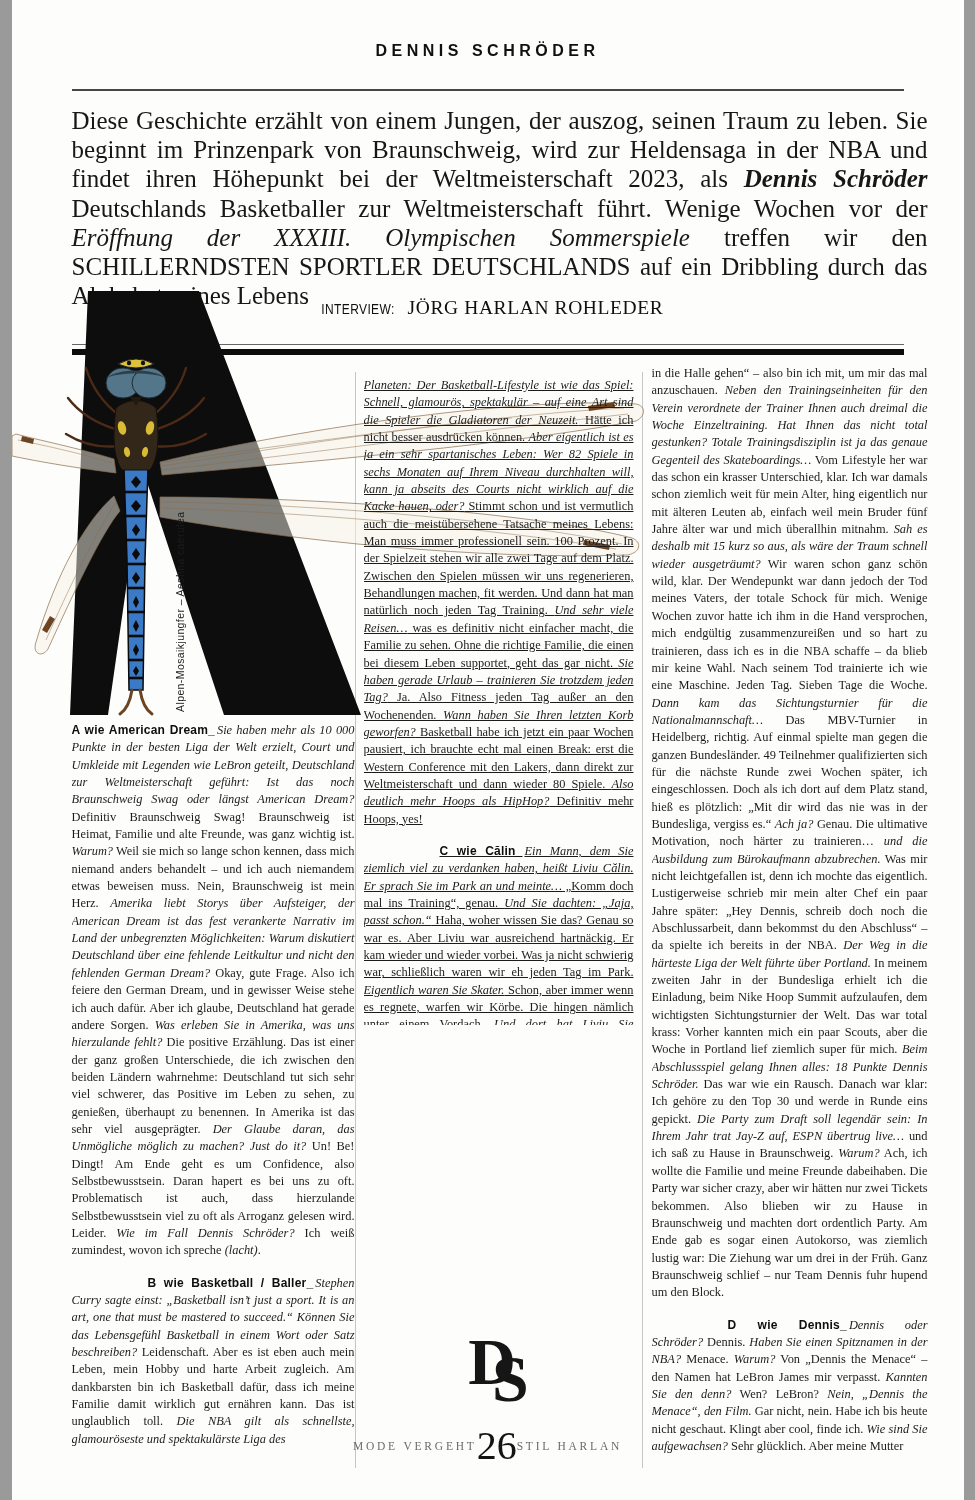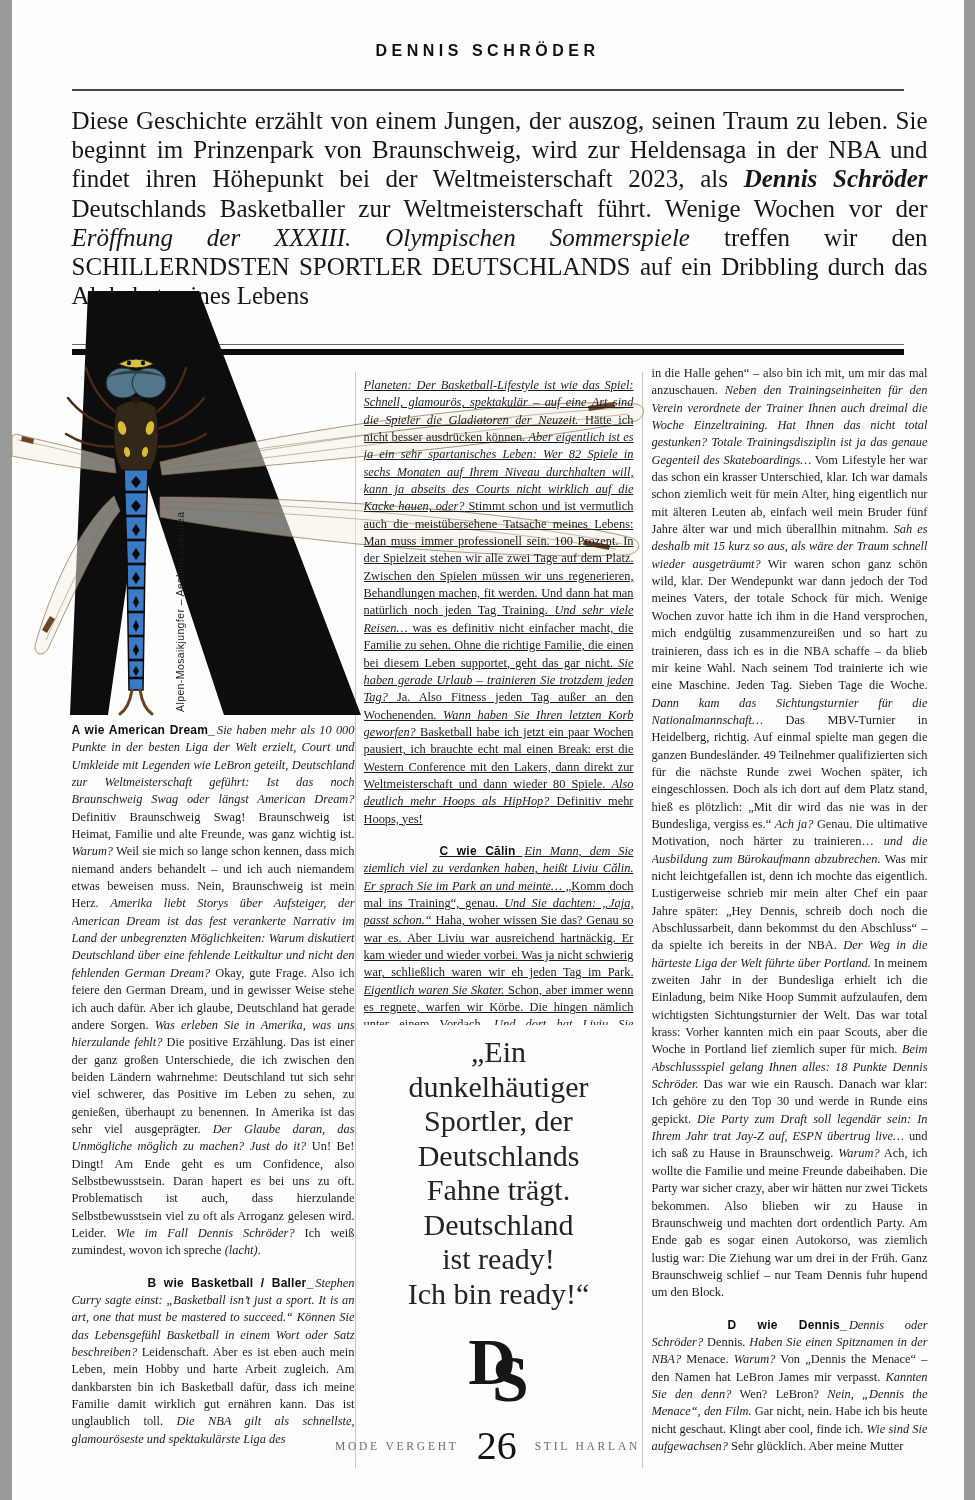--- a/index.html
+++ b/index.html
@@ -43,34 +43,38 @@
         letter-spacing:.2px;margin-right:2px;color:#0e0e0e;}
 
   .pullquote{position:absolute;top:658px;left:0;width:100%;text-align:center;
         font-size:30px;line-height:34.5px;color:#242424;}
 
   .monogram{position:absolute;top:955px;left:0;width:100%;text-align:center;line-height:60px;}
   .mono{font-family:"Liberation Serif",serif;font-weight:700;color:#161616;font-size:66px;}
   .mono-s{position:relative;margin-left:-24px;top:17px;}
 
   .footer{position:absolute;top:1426px;left:0;width:100%;display:flex;align-items:center;
-        justify-content:center;gap:18px;}
+        justify-content:center;}
   .footer-side{font-size:11.5px;letter-spacing:2.8px;color:#6b6b6b;}
   .footer-page{font-size:40px;line-height:40px;color:#141414;text-align:center;}
 </style>
 </head>
 <body>
 
 <div class="page">
 
   <div class="masthead">DENNIS SCHRÖDER</div>
   <div class="rule-top"></div>
 
   <div class="intro"><span>Diese Geschichte erzählt von einem Jungen, der auszog, seinen Traum zu leben. Sie beginnt im Prinzenpark von Braunschweig, wird zur Heldensaga in der NBA und findet ihren Höhepunkt bei der Weltmeisterschaft 2023, als </span><span class="bi">Dennis Schröder</span><span> Deutschlands Basketballer zur Weltmeisterschaft führt. Wenige Wochen vor der </span><span class="it">Eröffnung der XXXIII. Olympischen Sommerspiele</span><span> treffen wir den SCHILLERNDSTEN SPORTLER DEUTSCHLANDS auf ein Dribbling durch das Alphabet seines Lebens</span></div>
 
+  <div class="byline">
+    <span class="byline-label">INTERVIEW:</span>
+    <span class="byline-name">JÖRG HARLAN ROHLEDER</span>
+  </div>
 
   <div class="rule-thin"></div>
   <div class="rule-thick"></div>
 
   <div class="vrule" id="vrule1"></div>
   <div class="vrule" id="vrule2"></div>
 
   <svg class="art" width="975" height="820" viewBox="0 0 975 820">
     <defs>
       <clipPath id="ablack" clipPathUnits="userSpaceOnUse">
@@ -166,21 +170,20 @@
   <div class="col" id="col1">
       <div class="block"><span class="sect-h">A wie American Dream_</span><span class="it">Sie haben mehr als 10 000 Punkte in der besten Liga der Welt erzielt, Court und Umkleide mit Legenden wie LeBron geteilt, Deutschland zur Weltmeisterschaft geführt: Ist das noch Braunschweig Swag oder längst American Dream?</span><span> Definitiv Braunschweig Swag! Braunschweig ist Heimat, Familie und alte Freunde, was ganz wichtig ist. </span><span class="it">Warum?</span><span> Weil sie mich so lange schon kennen, dass mich niemand anders behandelt – und ich auch niemandem etwas beweisen muss. Nein, Braunschweig ist mein Herz. </span><span class="it">Amerika liebt Storys über Aufsteiger, der American Dream ist das fest verankerte Narrativ im Land der unbegrenzten Möglichkeiten: Warum diskutiert Deutschland über eine fehlende Leitkultur und nicht den fehlenden German Dream?</span><span> Okay, gute Frage. Also ich feiere den German Dream, und in gewisser Weise stehe ich auch dafür. Aber ich glaube, Deutschland hat gerade andere Sorgen. </span><span class="it">Was erleben Sie in Amerika, was uns hierzulande fehlt?</span><span> Die positive Erzählung. Das ist einer der ganz großen Unterschiede, die ich zwischen den beiden Ländern wahrnehme: Deutschland tut sich sehr viel schwerer, das Positive im Leben zu sehen, zu genießen, überhaupt zu benennen. In Amerika ist das sehr viel ausgeprägter. </span><span class="it">Der Glaube daran, das Unmögliche möglich zu machen? Just do it?</span><span> Un! Be! Dingt! Am Ende geht es um Confidence, also Selbstbewusstsein. Daran hapert es bei uns zu oft. Problematisch ist auch, dass hierzulande Selbstbewusstsein viel zu oft als Arroganz gelesen wird. Leider. </span><span class="it">Wie im Fall Dennis Schröder?</span><span> Ich weiß zumindest, wovon ich spreche </span><span class="it">(lacht)</span><span>.</span></div>
       <div class="block indent"><span class="sect-h">B wie Basketball / Baller_</span><span class="it">Stephen Curry sagte einst: „Basketball isn’t just a sport. It is an art, one that must be mastered to succeed.“ Können Sie das Lebensgefühl Basketball in einem Wort oder Satz beschreiben?</span><span> Leidenschaft. Aber es ist eben auch mein Leben, mein Hobby und harte Arbeit zugleich. Am dankbarsten bin ich Basketball dafür, dass ich meine Familie damit wirklich gut ernähren kann. Das ist unglaublich toll. </span><span class="it">Die NBA gilt als schnellste, glamouröseste und spektakulärste Liga des</span></div>
     </div>
 
   <div class="col" id="col2">
     <div id="col2-flow">
         <div class="block"><span class="it">Planeten: Der Basketball-Lifestyle ist wie das Spiel: Schnell, glamourös, spektakulär – auf eine Art sind die Spieler die Gladiatoren der Neuzeit.</span><span> Hätte ich nicht besser ausdrücken können. </span><span class="it">Aber eigentlich ist es ja ein sehr spartanisches Leben: Wer 82 Spiele in sechs Monaten auf Ihrem Niveau durchhalten will, kann ja abseits des Courts nicht wirklich auf die Kacke hauen, oder?</span><span> Stimmt schon und ist vermutlich auch die meistübersehene Tatsache meines Lebens: Man muss immer professionell sein. 100 Prozent. In der Spielzeit stehen wir alle zwei Tage auf dem Platz. Zwischen den Spielen müssen wir uns regenerieren, Behandlungen machen, fit werden. Und dann hat man natürlich noch jeden Tag Training. </span><span class="it">Und sehr viele Reisen…</span><span> was es definitiv nicht einfacher macht, die Familie zu sehen. Ohne die richtige Familie, die einen bei diesem Leben supportet, geht das gar nicht. </span><span class="it">Sie haben gerade Urlaub – trainieren Sie trotzdem jeden Tag?</span><span> Ja. Also Fitness jeden Tag außer an den Wochenenden. </span><span class="it">Wann haben Sie Ihren letzten Korb geworfen?</span><span> Basketball habe ich jetzt ein paar Wochen pausiert, ich brauchte echt mal einen Break: erst die Western Conference mit den Lakers, dann direkt zur Weltmeisterschaft und dann wieder 80 Spiele. </span><span class="it">Also deutlich mehr Hoops als HipHop?</span><span> Definitiv mehr Hoops, yes!</span></div>
         <div class="block indent"><span class="sect-h">C wie Călin_</span><span class="it">Ein Mann, dem Sie ziemlich viel zu verdanken haben, heißt Liviu Călin. Er sprach Sie im Park an und meinte…</span><span> „Komm doch mal ins Training“, genau. </span><span class="it">Und Sie dachten: „Jaja, passt schon.“</span><span> Haha, woher wissen Sie das? Genau so war es. Aber Liviu war ausreichend hartnäckig. Er kam wieder und wieder vorbei. Was ja nicht schwierig war, schließlich waren wir eh jeden Tag im Park. </span><span class="it">Eigentlich waren Sie Skater.</span><span> Schon, aber immer wenn es regnete, warfen wir Körbe. Die hingen nämlich unter einem Vordach. </span><span class="it">Und dort hat Liviu Sie abgefangen?</span></div>
       </div>
-    <div class="pullquote">„Ein<br>dunkelhäutiger<br>Sportler, der<br>Deutschlands<br>Fahne trägt.<br>Deutschland<br>ist ready!<br>Ich bin ready!“</div>
     <div class="monogram">
       <span class="mono mono-d">D</span><span class="mono mono-s">S</span>
     </div>
   </div>
 
   <div class="col" id="col3">
       <div class="block"><span>in die Halle gehen“ – also bin ich mit, um mir das mal anzuschauen. </span><span class="it">Neben den Trainingseinheiten für den Verein verordnete der Trainer Ihnen auch dreimal die Woche Einzeltraining. Hat Ihnen das nicht total gestunken? Totale Trainingsdisziplin ist ja das genaue Gegenteil des Skateboardings…</span><span> Vom Lifestyle her war das schon ein krasser Unterschied, klar. Ich war damals schon ziemlich weit für mein Alter, hing eigentlich nur mit älteren Leuten ab, einfach weil mein Bruder fünf Jahre älter war und mich überallhin mitnahm. </span><span class="it">Sah es deshalb mit 15 kurz so aus, als wäre der Traum schnell wieder ausgeträumt?</span><span> Wir waren schon ganz schön wild, klar. Der Wendepunkt war dann jedoch der Tod meines Vaters, der totale Schock für mich. Wenige Wochen zuvor hatte ich ihm in die Hand versprochen, mich endgültig zusammenzureißen und so hart zu trainieren, dass ich es in die NBA schaffe – da blieb mir keine Wahl. Nach seinem Tod trainierte ich wie eine Maschine. Jeden Tag. Sieben Tage die Woche. </span><span class="it">Dann kam das Sichtungsturnier für die Nationalmannschaft…</span><span> Das MBV-Turnier in Heidelberg, richtig. Auf einmal spielte man gegen die ganzen Bundesländer. 49 Teilnehmer qualifizierten sich für die nächste Runde zwei Wochen später, ich eingeschlossen. Doch als ich dort auf dem Platz stand, hieß es plötzlich: „Mit dir wird das nie was in der Bundesliga, vergiss es.“ </span><span class="it">Ach ja?</span><span> Genau. Die ultimative Motivation, noch härter zu trainieren… </span><span class="it">und die Ausbildung zum Bürokaufmann abzubrechen.</span><span> Was mir nicht leichtgefallen ist, denn ich mochte das eigentlich. Lustigerweise schrieb mir mein alter Chef ein paar Jahre später: „Hey Dennis, schreib doch noch die Abschlussarbeit, dann bekommst du den Abschluss“ – da spielte ich bereits in der NBA. </span><span class="it">Der Weg in die härteste Liga der Welt führte über Portland.</span><span> In meinem zweiten Jahr in der Bundesliga erhielt ich die Einladung, beim Nike Hoop Summit aufzulaufen, dem wichtigsten Sichtungsturnier der Welt. Das war total krass: Vorher kannten mich ein paar Scouts, aber die Woche in Portland lief ziemlich super für mich. </span><span class="it">Beim Abschlussspiel gelang Ihnen alles: 18 Punkte Dennis Schröder.</span><span> Das war wie ein Rausch. Danach war klar: Ich gehöre zu den Top 30 und werde in Runde eins gepickt. </span><span class="it">Die Party zum Draft soll legendär sein: In Ihrem Jahr trat Jay-Z auf, ESPN übertrug live…</span><span> und ich saß zu Hause in Braunschweig. </span><span class="it">Warum?</span><span> Ach, ich wollte die Familie und meine Freunde dabeihaben. Die Party war sicher crazy, aber wir hätten nur zwei Tickets bekommen. Also blieben wir zu Hause in Braunschweig und machten dort ordentlich Party. Am Ende gab es sogar einen Autokorso, was ziemlich lustig war: Die Ziehung war um drei in der Früh. Ganz Braunschweig schlief – nur Team Dennis fuhr hupend um den Block.</span></div>
       <div class="block indent"><span class="sect-h">D wie Dennis_</span><span class="it">Dennis oder Schröder?</span><span> Dennis. </span><span class="it">Haben Sie einen Spitznamen in der NBA?</span><span> Menace. </span><span class="it">Warum?</span><span> Von „Dennis the Menace“ – den Namen hat LeBron James mir verpasst. </span><span class="it">Kannten Sie den denn?</span><span> Wen? LeBron? </span><span class="it">Nein, „Dennis the Menace“, den Film.</span><span> Gar nicht, nein. Habe ich bis heute nicht geschaut. Klingt aber cool, finde ich. </span><span class="it">Wie sind Sie aufgewachsen?</span><span> Sehr glücklich. Aber meine Mutter</span></div>
     </div>
 

